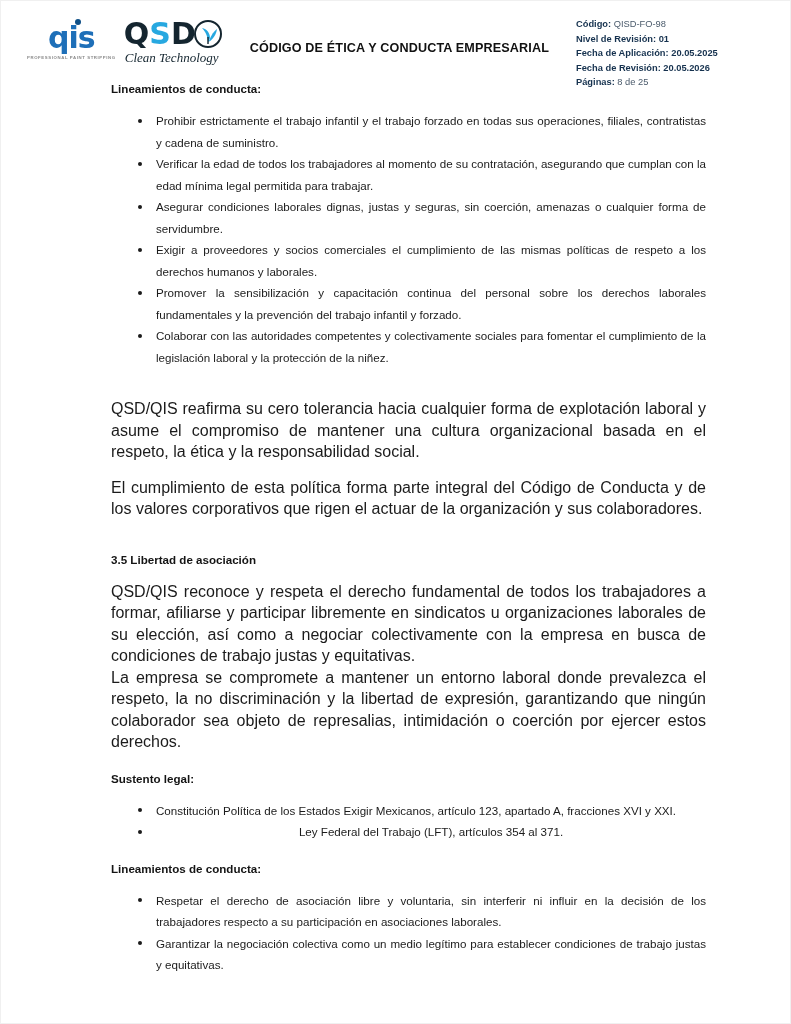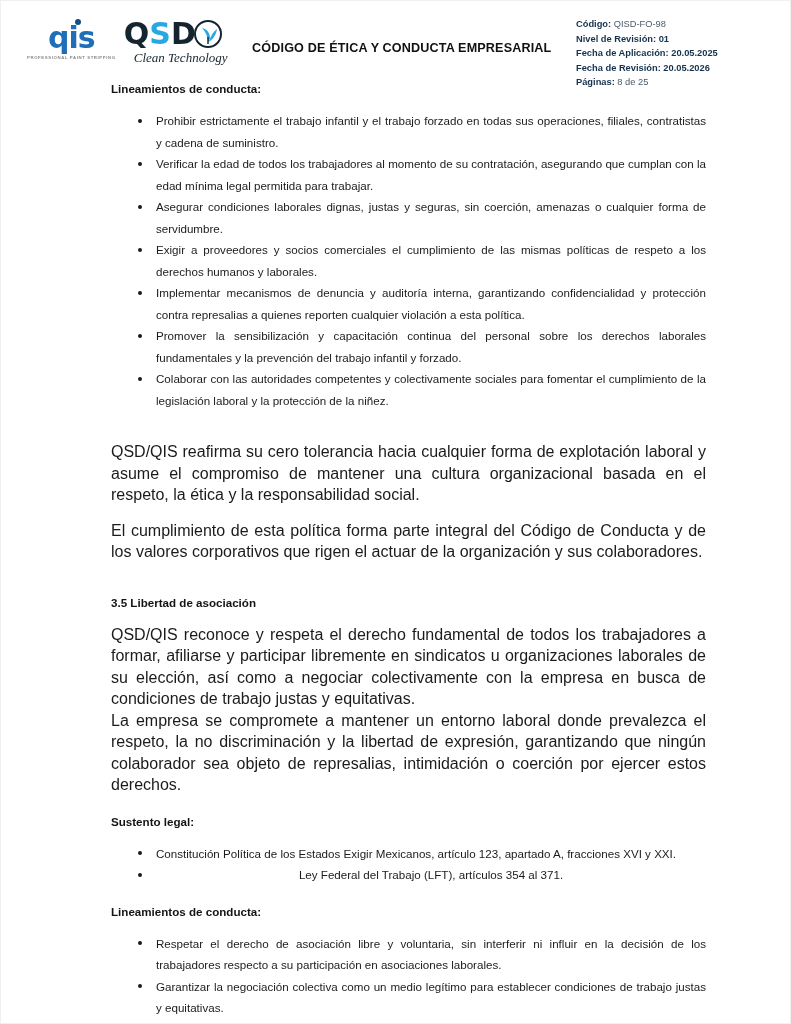--- a/index.html
+++ b/index.html
@@ -101,21 +101,21 @@
   .logo-qsd .leaf-mark {
     margin-left: -3px;
     display: block;
   }
   .logo-qsd .tagline {
     font-family: "Liberation Serif", serif;
     font-style: italic;
     font-size: 13px;
     color: #14252f;
     margin-top: 2px;
-    margin-left: 10px;
+    margin-left: 1px;
     white-space: nowrap;
   }
 
   .doc-title {
     flex: 1 1 auto;
     text-align: center;
     font-size: 12.6px;
     font-weight: bold;
     color: #111111;
     letter-spacing: 0.15px;
@@ -265,21 +265,20 @@
 
   <div class="content">
 
     <h3 class="section-heading">Lineamientos de conducta:</h3>
 
     <ul class="bullets">
       <li>Prohibir estrictamente el trabajo infantil y el trabajo forzado en todas sus operaciones, filiales, contratistas y cadena de suministro.</li>
       <li>Verificar la edad de todos los trabajadores al momento de su contratación, asegurando que cumplan con la edad mínima legal permitida para trabajar.</li>
       <li>Asegurar condiciones laborales dignas, justas y seguras, sin coerción, amenazas o cualquier forma de servidumbre.</li>
       <li>Exigir a proveedores y socios comerciales el cumplimiento de las mismas políticas de respeto a los derechos humanos y laborales.</li>
-      <li>Implementar mecanismos de denuncia y auditoría interna, garantizando confidencialidad y protección contra represalias a quienes reporten cualquier violación a esta política.</li>
       <li>Promover la sensibilización y capacitación continua del personal sobre los derechos laborales fundamentales y la prevención del trabajo infantil y forzado.</li>
       <li>Colaborar con las autoridades competentes y colectivamente sociales para fomentar el cumplimiento de la legislación laboral y la protección de la niñez.</li>
     </ul>
 
     <div class="spacer-lg"></div>
 
     <p class="para">QSD/QIS reafirma su cero tolerancia hacia cualquier forma de explotación laboral y asume el compromiso de mantener una cultura organizacional basada en el respeto, la ética y la responsabilidad social.</p>
 
     <p class="para">El cumplimiento de esta política forma parte integral del Código de Conducta y de los valores corporativos que rigen el actuar de la organización y sus colaboradores.</p>
 

